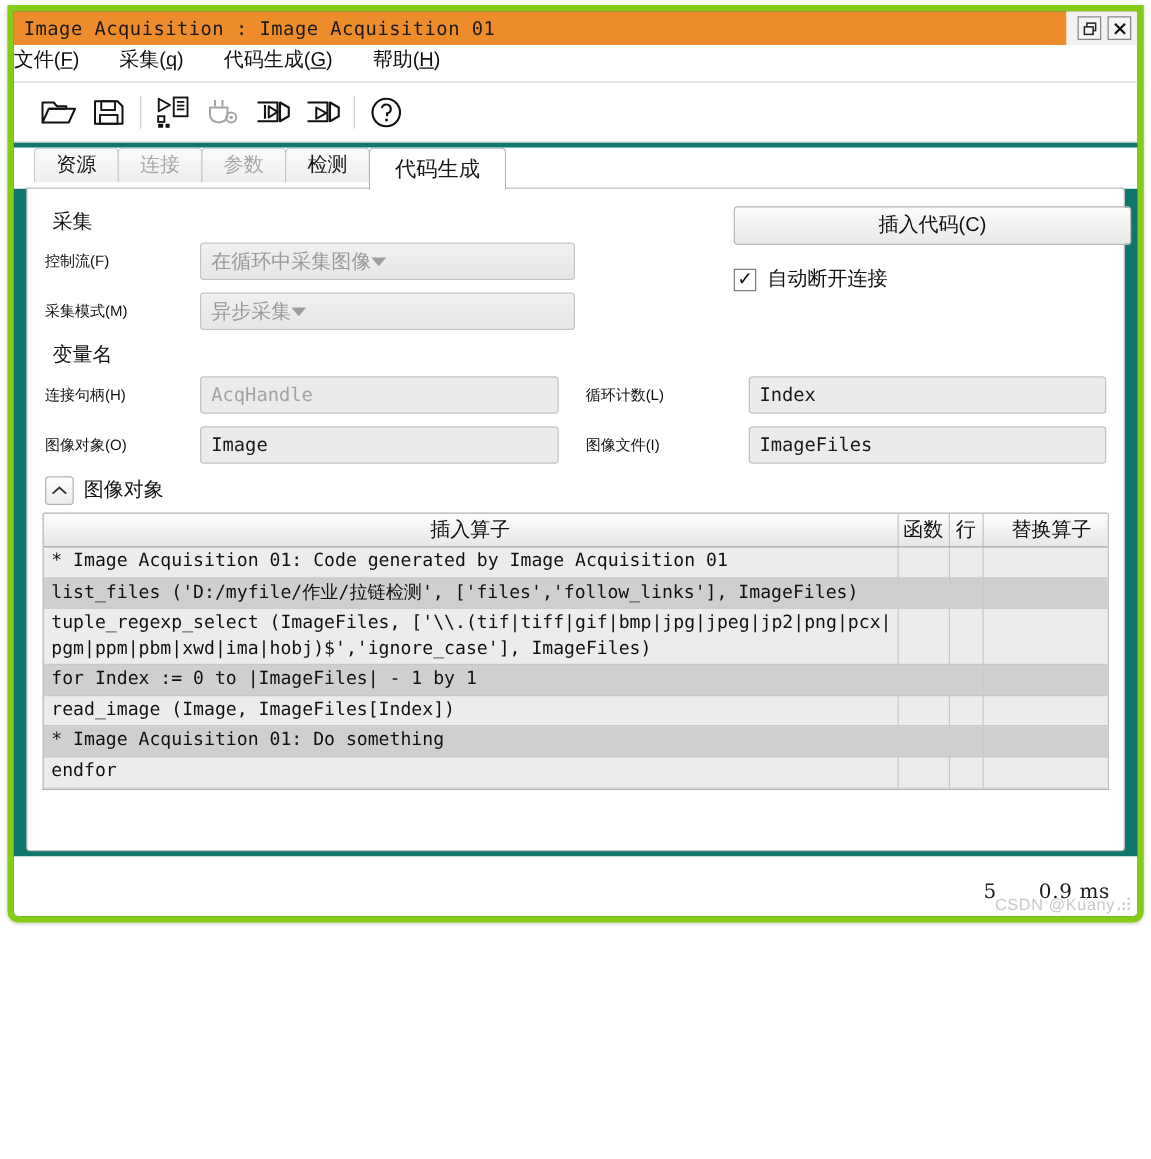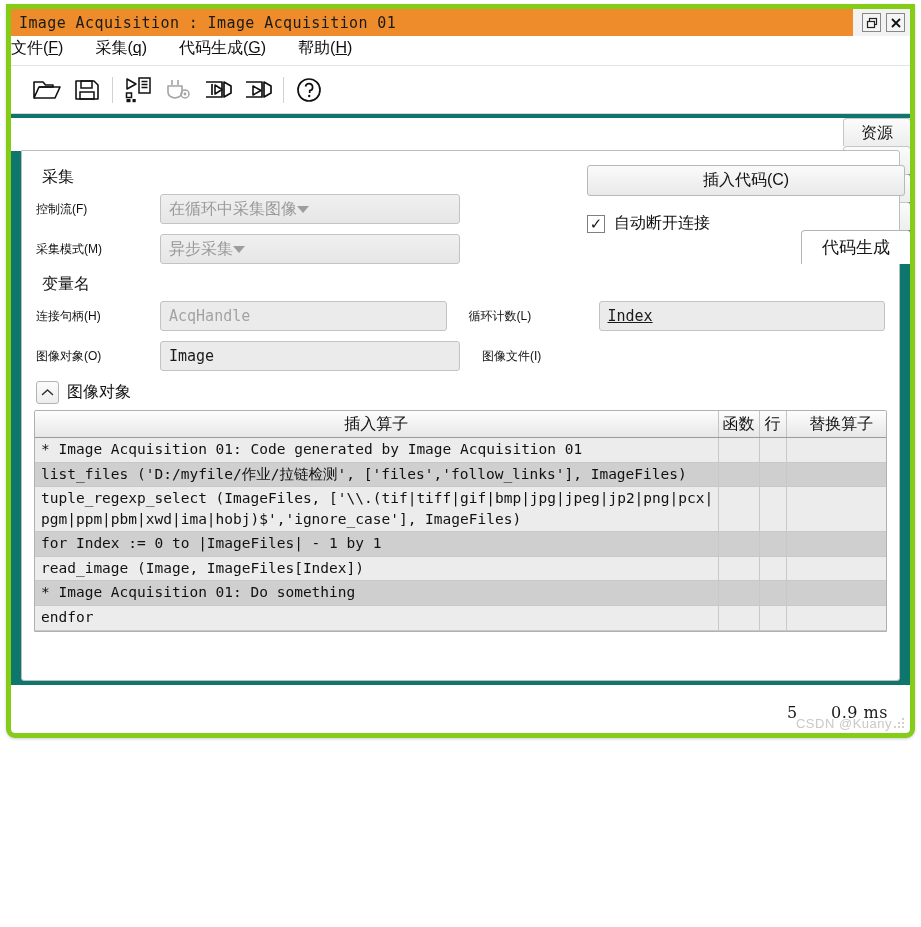--- a/index.html
+++ b/index.html
@@ -93,27 +93,26 @@
   .tool.disabled { opacity: 0.38; }
   .tsep {
     width: 1px; height: 26px;
     background: #d0d0d0;
     margin: 0 5px;
   }
 
   
   .tabstrip {
     display: flex;
-    align-items: flex-end;
+    align-items: flex-start;
     height: 33px;
     padding-left: 16px;
     background: #ffffff;
     position: relative;
     margin-top: 4px;
-    flex-direction: column;
   }
   .tab {
     height: 28px;
     line-height: 28px;
     padding: 0 17px;
     font-size: 16px;
     color: #171717;
     background: linear-gradient(#fbfbfb,#eeeeee);
     border: 1px solid #c6c6c6;
     border-bottom: none;
@@ -193,21 +192,21 @@
   }
   .caret {
     width: 0; height: 0;
     border-left: 6px solid transparent;
     border-right: 6px solid transparent;
     border-top: 7px solid #9d9d9d;
     flex: none;
   }
   .txt { width: 300px; }
   .txt.ph { color: #a3a3a3; }
-  .txt.wide { width: 300px; text-decoration: underline; }
+  .txt.wide { width: 300px; }
 
   .right-col {
     position: absolute;
     left: 565px; top: 14px;
     width: 320px;
   }
   .btn-insert {
     width: 318px; height: 31px;
     border: 1px solid #b8b8b8;
     border-radius: 3px;
@@ -452,20 +451,21 @@
         <div class="lbl">连接句柄(H)</div>
         <div class="ctl txt ph">AcqHandle</div>
         <div class="lbl r" style="margin-left:22px;">循环计数(L)</div>
         <div class="ctl txt wide">Index</div>
       </div>
 
       <div class="row">
         <div class="lbl">图像对象(O)</div>
         <div class="ctl txt">Image</div>
         <div class="lbl r" style="margin-left:22px;">图像文件(I)</div>
+        <div class="ctl txt wide">ImageFiles</div>
       </div>
 
       <div class="right-col">
         <div class="btn-insert">插入代码(C)</div>
         <div class="chk-row">
           <div class="chkbox">
             <span style="font-size:15px;color:#111;line-height:1;">✓</span>
           </div>
           <div class="chk-label">自动断开连接</div>
         </div>

